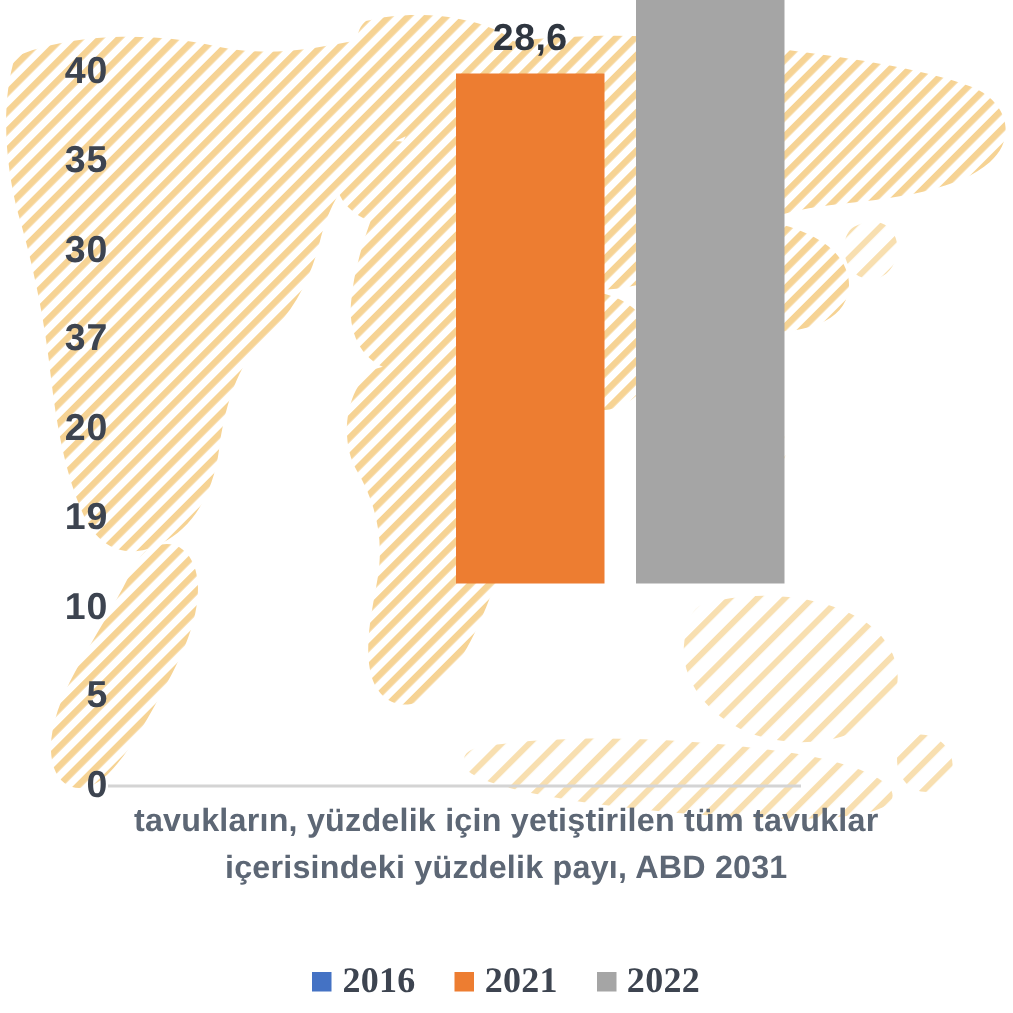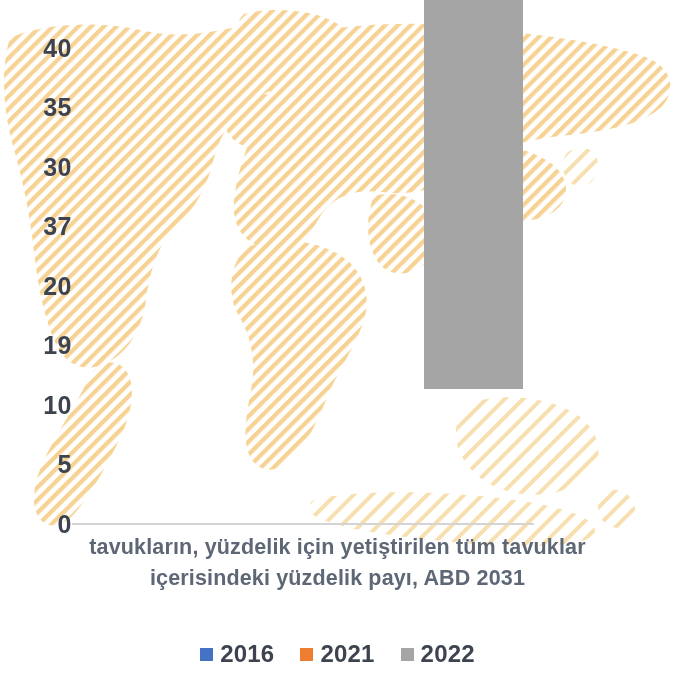--- a/index.html
+++ b/index.html
@@ -130,20 +130,21 @@
     width: 13px;
     height: 13px;
     display: block;
   }
   .legend-label {
     font-size: 24px;
     font-weight: bold;
     color: #3d4450;
     line-height: 1;
     letter-spacing: 0.2px;
+    font-family: Liberation Serif, serif;
   }
 </style>
 </head>
 <body>
 
 <div id="chart-root">
 
   <svg class="map-layer" viewBox="0 0 675 675" aria-hidden="true">
     <defs>
       <pattern id="diag" width="9" height="9" patternUnits="userSpaceOnUse" patternTransform="rotate(45)">
@@ -223,20 +224,24 @@
       <span class="y-tick" style="top:405px">10</span>
       <span class="y-tick" style="top:464px">5</span>
       <span class="y-tick" style="top:524px">0</span>
     </div>
 
     <div class="axis-line"></div>
 
     <div class="bars">
 
 
+      <div class="bar" style="left:304px; width:99px; height:340px;">
+        <span class="bar-label">28,6</span>
+        <span class="bar-rect" style="background:#ED7D31"></span>
+      </div>
 
       <div class="bar" style="left:424px; width:99px; height:414px;">
 
         <span class="bar-rect" style="background:#A5A5A5"></span>
       </div>
 
     </div>
   </div>
 
   <div class="caption">

